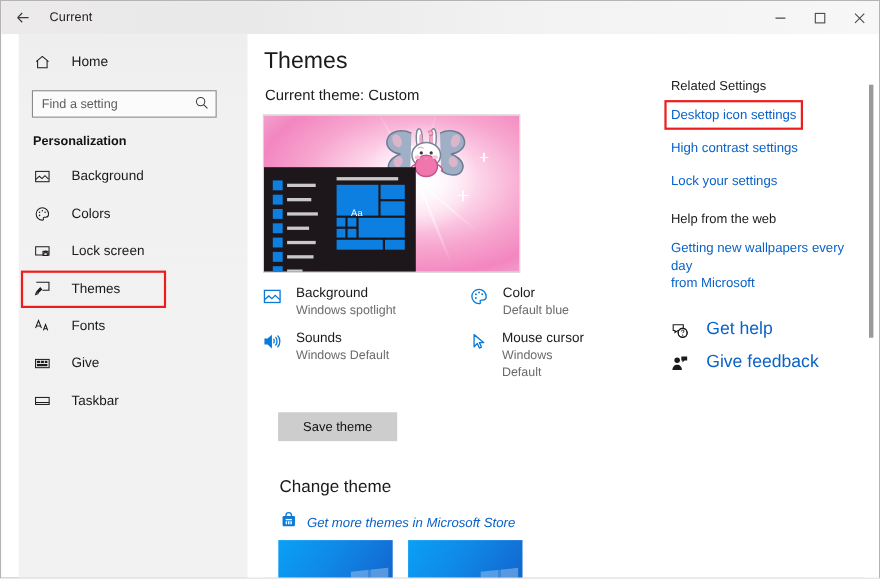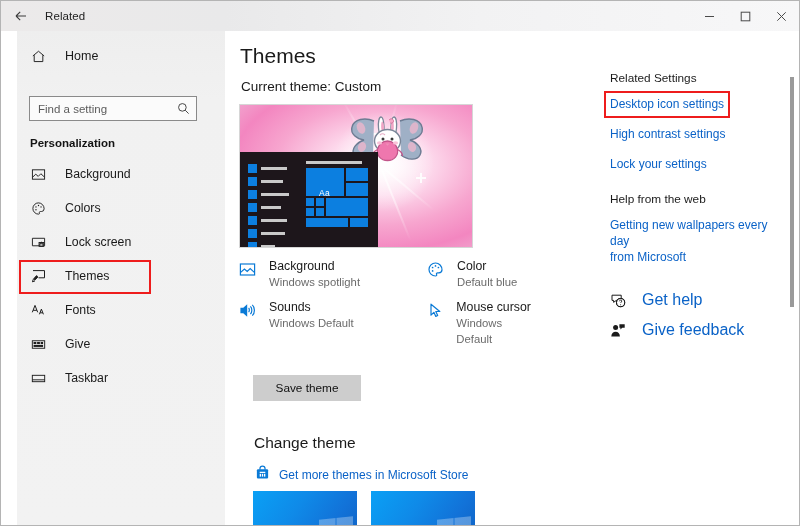--- a/index.html
+++ b/index.html
@@ -57,21 +57,21 @@
   }
   .side-ico {
     width: 22px; display: flex; align-items: center; justify-content: flex-start;
     color: #1d1d1d;
   }
   .side-ico svg { display: block; }
   #home-label { font-size: 12.5px; color: #1a1a1a; margin-left: 12px; }
 
   #searchbox {
     position: relative;
-    margin: 23px 0 0 12px;
+    margin: 9px 0 0 12px;
     width: 168px; height: 25px;
     background: #fbfbfb;
     border: 1px solid #8a8a8a;
     display: flex; align-items: center;
   }
   #search-input {
     border: 0; outline: 0; background: transparent;
     font-family: "Liberation Sans", sans-serif;
     font-size: 11.5px; color: #5a5a5a;
     padding-left: 8px; width: 170px; height: 23px;
@@ -188,21 +188,21 @@
 
   #change-theme {
     position: absolute; left: 15px; top: 175px;
     font-size: 15.5px; color: #1a1a1a;
   }
   #store-link {
     position: absolute; left: 16px; top: 206px;
     display: flex; align-items: center;
   }
   #store-link .lbl {
-    font-size: 12px; color: #0a62c7; margin-left: 9px;
+    font-size: 12px; color: #0a62c7; margin-left: 9px; font-style: italic;
   }
 
   #thumbs { position: absolute; left: 14px; top: 232px; display: flex; gap: 14px; }
   .thumb {
     width: 104px; height: 62px;
     background: linear-gradient(125deg, #0aa0f5 0%, #0f8ae8 38%, #1272d8 70%, #0f5fc0 100%);
     position: relative; overflow: hidden;
   }
   .thumb .glass {
     position: absolute; right: 4px; bottom: 3px;
@@ -252,21 +252,21 @@
 <body>
 
 <div id="window">
 
   <div id="titlebar">
     <div id="back-btn">
       <svg width="16" height="16" viewBox="0 0 16 16" fill="none" stroke="currentColor" stroke-width="1.1">
         <path d="M13 8H3M3 8l4.2-4.2M3 8l4.2 4.2"></path>
       </svg>
     </div>
-    <div id="app-title">Related</div>
+    <div id="app-title">Current</div>
     <div id="wincontrols">
       <div class="winbtn">
         <svg width="11" height="11" viewBox="0 0 11 11" stroke="currentColor" stroke-width="1">
             <path d="M1 5.5h9"></path>
           </svg>
       </div>
       <div class="winbtn">
         <svg width="11" height="11" viewBox="0 0 11 11" fill="none" stroke="currentColor" stroke-width="1">
             <rect x="1.2" y="1.2" width="8.6" height="8.6"></rect>
           </svg>

